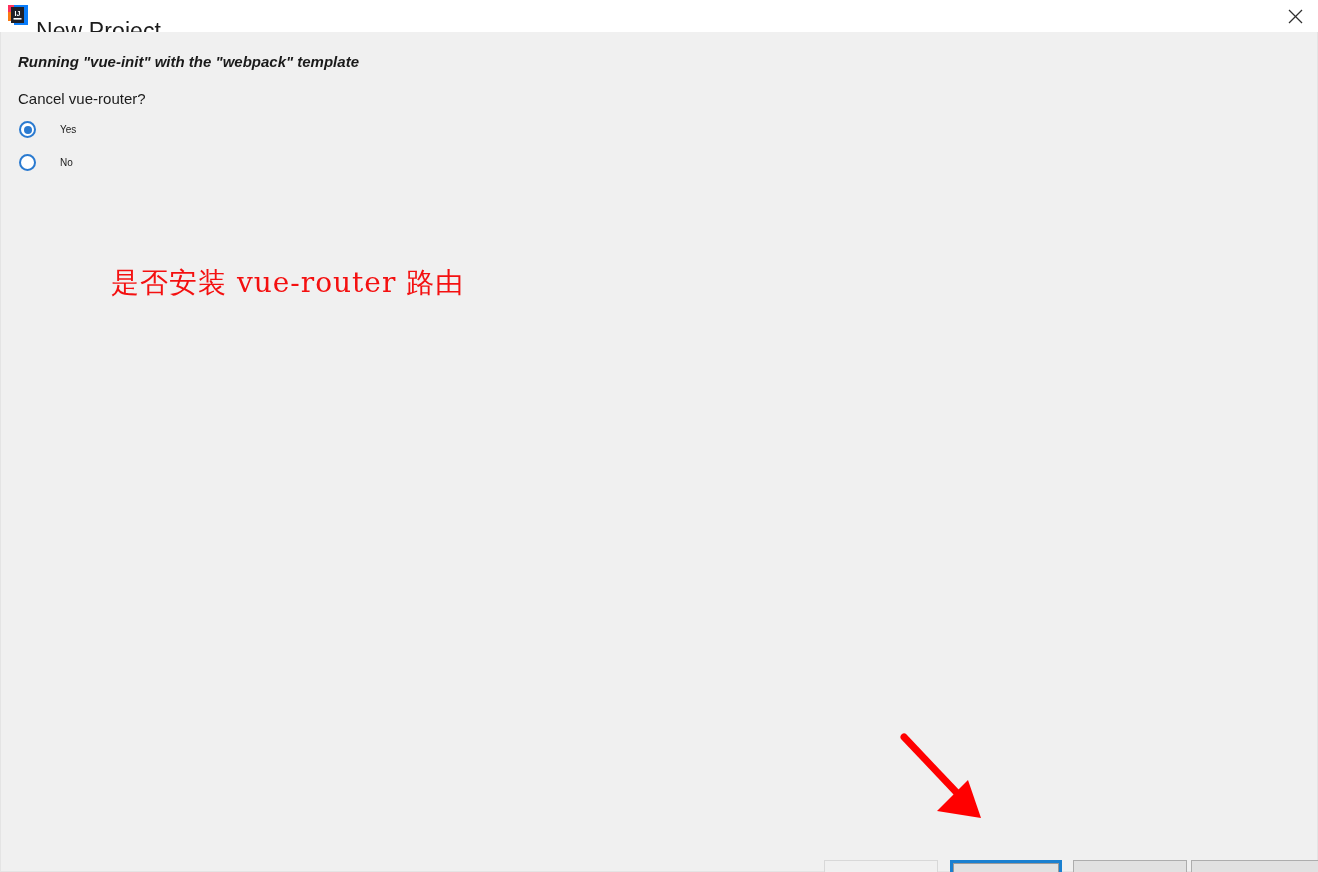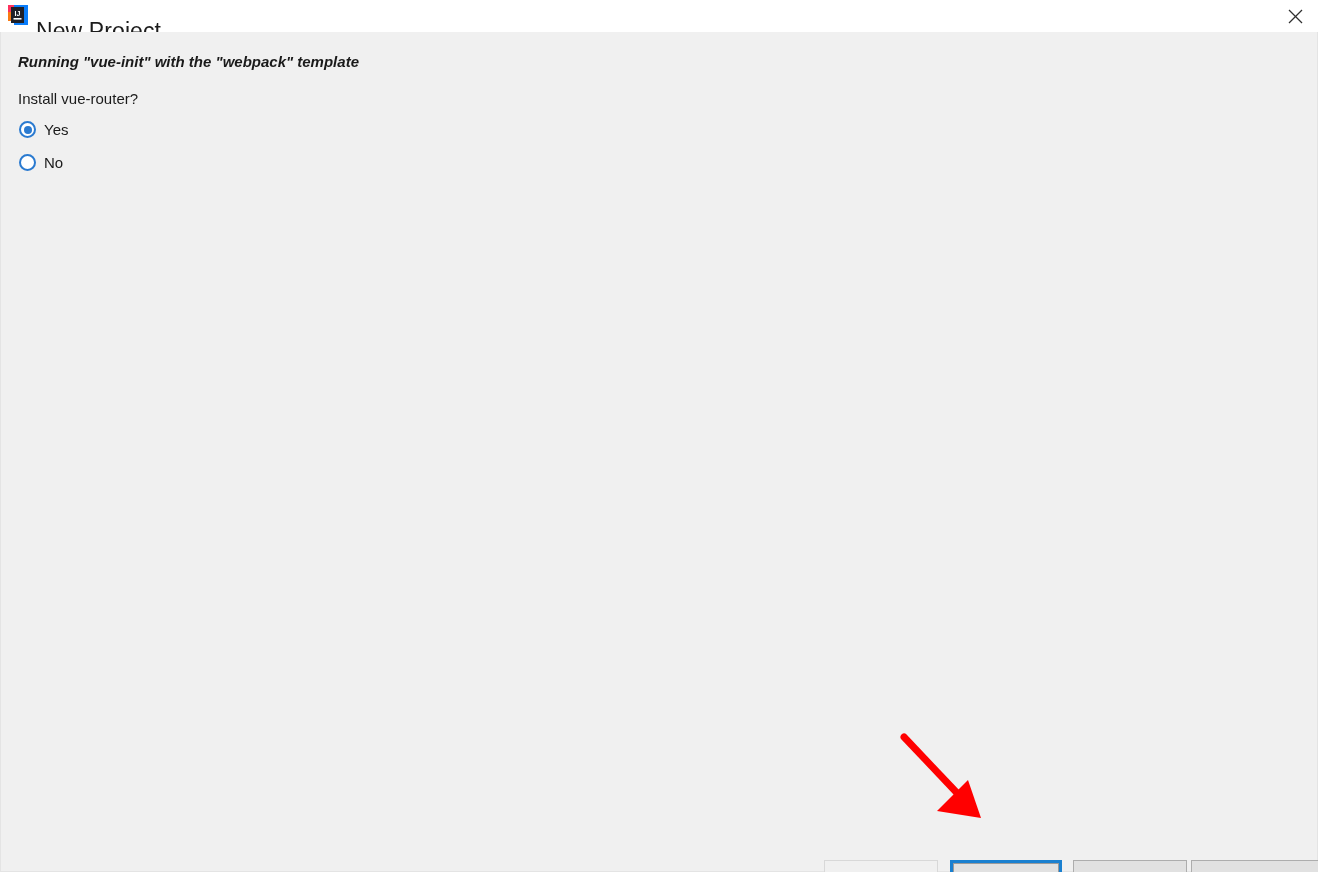--- a/index.html
+++ b/index.html
@@ -123,22 +123,22 @@
   }
   .radio-mark.checked::after {
     content: "";
     width: 8px;
     height: 8px;
     border-radius: 50%;
     background: #2a7ad0;
     display: block;
   }
   .radio-label {
-    margin-left: 8px;
-    font-size: 15px;
+    margin-left: 24px;
+    font-size: 10px;
     color: #1a1a1a;
   }
 
   
   .annotation {
     position: absolute;
     left: 110px;
     top: 232px;
     font-family: "DejaVu Serif", serif;
     font-size: 28px;
@@ -227,32 +227,33 @@
           <line x1="14" y1="1" x2="1" y2="14" stroke="#303030" stroke-width="1.2"></line>
         </svg>
       </span>
     </div>
   </div>
 
   <div class="content">
 
     <div class="running-line">Running "vue-init" with the "webpack" template</div>
 
-    <div class="question-label">Install vue-router?</div>
+    <div class="question-label">Cancel vue-router?</div>
 
     <div class="radio-row r0">
       <span class="radio-mark checked"></span>
       <span class="radio-label">Yes</span>
     </div>
 
     <div class="radio-row r1">
       <span class="radio-mark"></span>
       <span class="radio-label">No</span>
     </div>
 
+    <div class="annotation">是否安装 vue-router 路由</div>
 
     <svg class="arrow-layer" viewBox="0 0 1318 840">
       <line x1="903" y1="705" x2="957" y2="762" stroke="#ff0000" stroke-width="7" stroke-linecap="round"></line>
       <polygon points="980,786 936,779 967,748" fill="#ff0000"></polygon>
     </svg>
 
     <button class="btn disabled" id="btn-previous" disabled="">Previous</button>
 
     <div class="btn-focus-wrap" id="btn-next-wrap">
       <button class="btn">Next</button>

